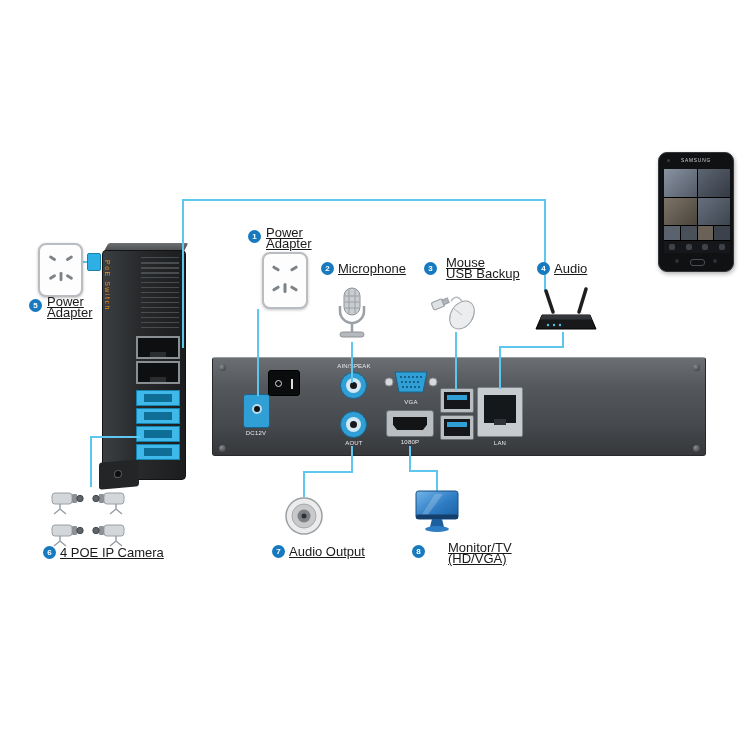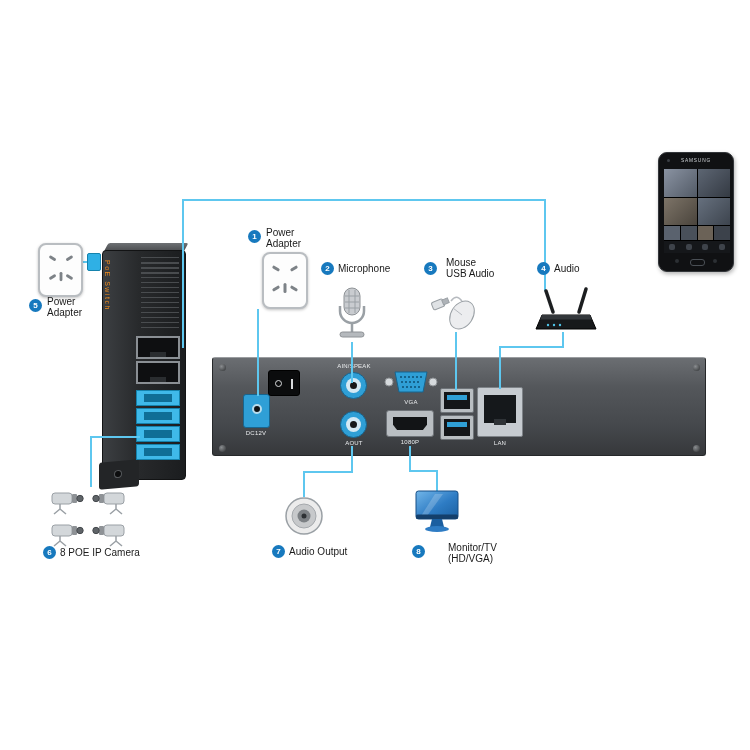--- a/index.html
+++ b/index.html
@@ -9,21 +9,21 @@
   .abs { position:absolute; }
 
   
   #lines { position:absolute; left:0; top:0; z-index:15; pointer-events:none; }
   #lines line, #lines polyline { stroke:#5ec7ef; stroke-width:2; fill:none; }
 
   
   .badge { position:absolute; width:13px; height:13px; border-radius:50%; background:#1779be;
            color:#fff; font-size:8px; font-weight:bold; display:flex; align-items:center;
            justify-content:center; z-index:40; }
-  .lbl { position:absolute; font-size:10px; color:#1a1a1a; line-height:10.5px; z-index:40; white-space:nowrap; }
+  .lbl { position:absolute; font-size:13px; color:#1a1a1a; line-height:10.5px; z-index:40; white-space:nowrap;text-decoration:underline; }
 
   
   #nvr { position:absolute; left:212px; top:357px; width:494px; height:99px; z-index:5;
          background:linear-gradient(180deg,#6b6e72 0%,#54575b 30%,#45484c 70%,#36383b 100%);
          border:1px solid #26282a; border-top:1px solid #9a9da0; border-radius:3px; }
   .screw { position:absolute; width:7px; height:7px; border-radius:50%; z-index:6;
            background:radial-gradient(circle at 35% 35%, #8a8d90, #2c2e30); }
   .plabel { position:absolute; color:#e9ebed; font-size:6px; text-align:center; z-index:7; letter-spacing:.2px; }
   .jack { position:absolute; width:27px; height:27px; border-radius:50%; background:#2f9fd6;
           border:1px solid #17658f; z-index:7; display:flex; align-items:center; justify-content:center; }
@@ -221,21 +221,21 @@
     <rect x="12" y="2" width="16" height="27" rx="8" fill="#c9ccd0" stroke="#8e9296"></rect>
     <path d="M13 10 h14 M13 16 h14 M13 22 h14 M17 4 v23 M23 4 v23" stroke="#9aa0a5" stroke-width="1" fill="none"></path>
     <path d="M8 20 v5 a12 12 0 0 0 24 0 v-5" fill="none" stroke="#9aa0a5" stroke-width="2.5"></path>
     <line x1="20" y1="37" x2="20" y2="46" stroke="#9aa0a5" stroke-width="2.5"></line>
     <rect x="8" y="46" width="24" height="5" rx="2.5" fill="#b5b9bd" stroke="#8e9296"></rect>
   </svg>
 
   <div class="badge" style="left:424px;top:262px">3</div>
   <div class="lbl" style="left:446px;top:258px">
     <div>Mouse</div>
-    <div>USB Audio</div>
+    <div>USB Backup</div>
   </div>
   <svg class="icon" style="left:430px;top:288px" width="48" height="44" viewBox="0 0 48 44">
     <g transform="rotate(-22 9 16)">
       <rect x="2" y="12" width="12" height="8" rx="2" fill="#dfe2e5" stroke="#9aa0a5"></rect>
       <rect x="13" y="13.5" width="6" height="5" fill="#aeb3b8" stroke="#9aa0a5"></rect>
     </g>
     <path d="M21 13 q7 -9 13 4" fill="none" stroke="#b6babf" stroke-width="1.5"></path>
     <ellipse cx="32" cy="27" rx="11" ry="15" transform="rotate(33 32 27)" fill="#ecedef" stroke="#9aa0a5"></ellipse>
     <line x1="23" y1="20" x2="32" y2="27" stroke="#b6babf" stroke-width="1"></line>
   </svg>
@@ -288,21 +288,21 @@
       <path d="M10 18 L10 23 M10 23 L4 28 M10 23 L16 28" stroke="#9aa0a5" stroke-width="1.5" fill="none"></path>
     </svg>
     <svg width="36" height="30" viewBox="0 0 36 30">
       <rect x="14" y="7" width="20" height="11" rx="3" fill="#d3d7da" stroke="#9aa0a5"></rect>
       <rect x="9" y="8" width="5" height="9" rx="1" fill="#8e9296"></rect>
       <circle cx="6" cy="12.5" r="3.2" fill="#5f6468" stroke="#45494d"></circle>
       <path d="M26 18 L26 23 M26 23 L20 28 M26 23 L32 28" stroke="#9aa0a5" stroke-width="1.5" fill="none"></path>
     </svg>
   </div>
   <div class="badge" style="left:43px;top:546px">6</div>
-  <div class="lbl" style="left:60px;top:548px">8 POE IP Camera</div>
+  <div class="lbl" style="left:60px;top:548px">4 POE IP Camera</div>
 
   <svg class="icon" style="left:284px;top:496px" width="40" height="40" viewBox="0 0 40 40">
     <circle cx="20" cy="20" r="18" fill="#ececec" stroke="#9aa0a5" stroke-width="1.5"></circle>
     <circle cx="20" cy="20" r="12" fill="#c7c9cb" stroke="#a5a9ad"></circle>
     <circle cx="20" cy="20" r="6.5" fill="#7c8084"></circle>
     <circle cx="20" cy="20" r="2.5" fill="#2e3134"></circle>
   </svg>
   <div class="badge" style="left:272px;top:545px">7</div>
   <div class="lbl" style="left:289px;top:547px">Audio Output</div>
 

